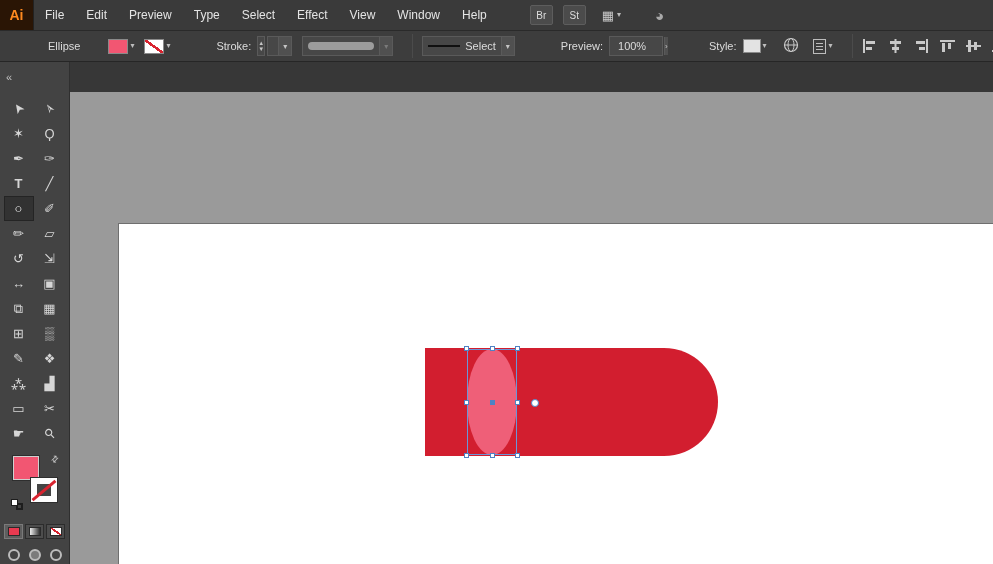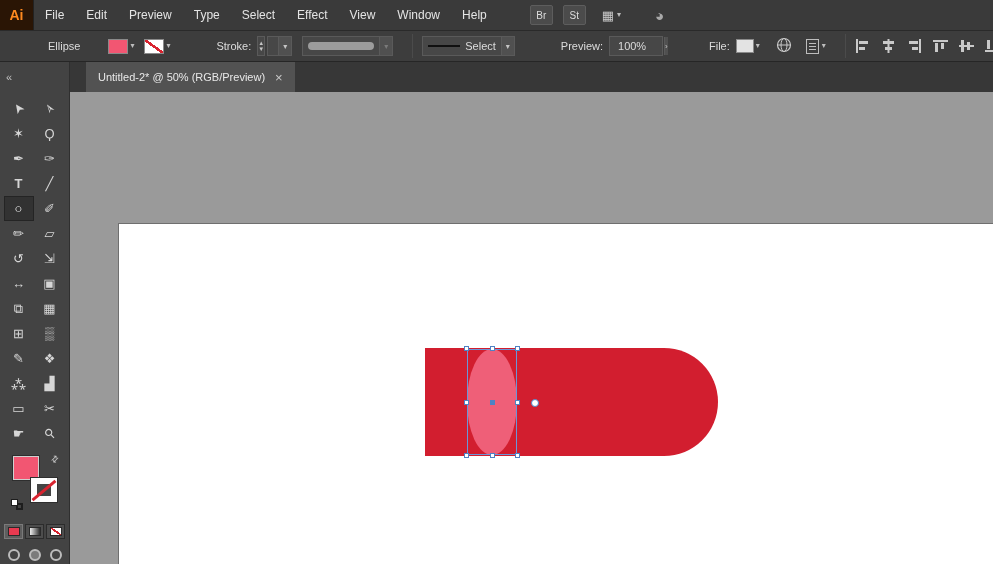--- a/index.html
+++ b/index.html
@@ -182,21 +182,21 @@
   </div>
 
   <span class="cb-label">Preview:</span>
   <div class="combo" style="width:54px;">
     <div class="cbody">
       <input class="op-input" value="100%" style="">
     </div>
     <div class="cbtn">›</div>
   </div>
 
-  <span class="cb-label">File:</span>
+  <span class="cb-label">Style:</span>
   <div class="sw-group">
     <span class="style-swatch"></span>
     <span class="caret">▾</span>
   </div>
 
   <span class="globe-icon">
     <svg width="16" height="16" viewBox="0 0 16 16">
       <circle cx="8" cy="8" r="6.5" fill="none" stroke="#c9c9c9" stroke-width="1.2"></circle>
       <ellipse cx="8" cy="8" rx="3" ry="6.5" fill="none" stroke="#c9c9c9" stroke-width="1"></ellipse>
       <line x1="1.5" y1="8" x2="14.5" y2="8" stroke="#c9c9c9" stroke-width="1"></line>
@@ -251,24 +251,20 @@
       <rect x="1" y="0" width="2" height="14" fill="#c9c9c9"></rect>
         <rect x="7" y="0" width="2" height="14" fill="#c9c9c9"></rect>
         <rect x="12" y="3" width="3" height="8" fill="#c9c9c9"></rect>
     </svg>
   </div>
 </div>
 
 <div class="tabrow">
   <div class="panel-head">
     <span>«</span>
-  </div>
-  <div class="doc-tab">
-    <span>Untitled-2* @ 50% (RGB/Preview)</span>
-    <span class="tab-close">×</span>
   </div>
 </div>
 
 <div class="main">
 
   <div class="toolpanel">
     <div class="tools-grid">
       <div class="tool">
           <span class="tg rot-nw">➤</span>
         </div>

